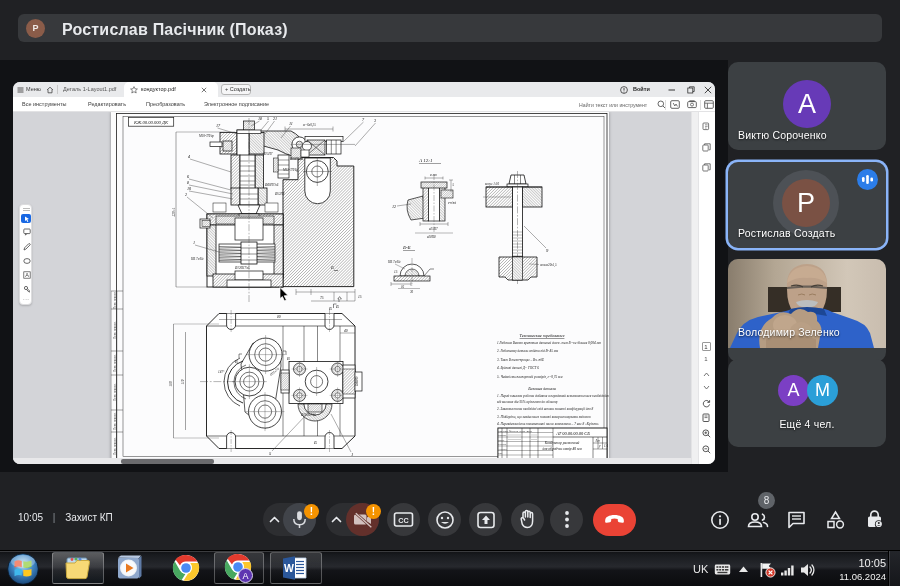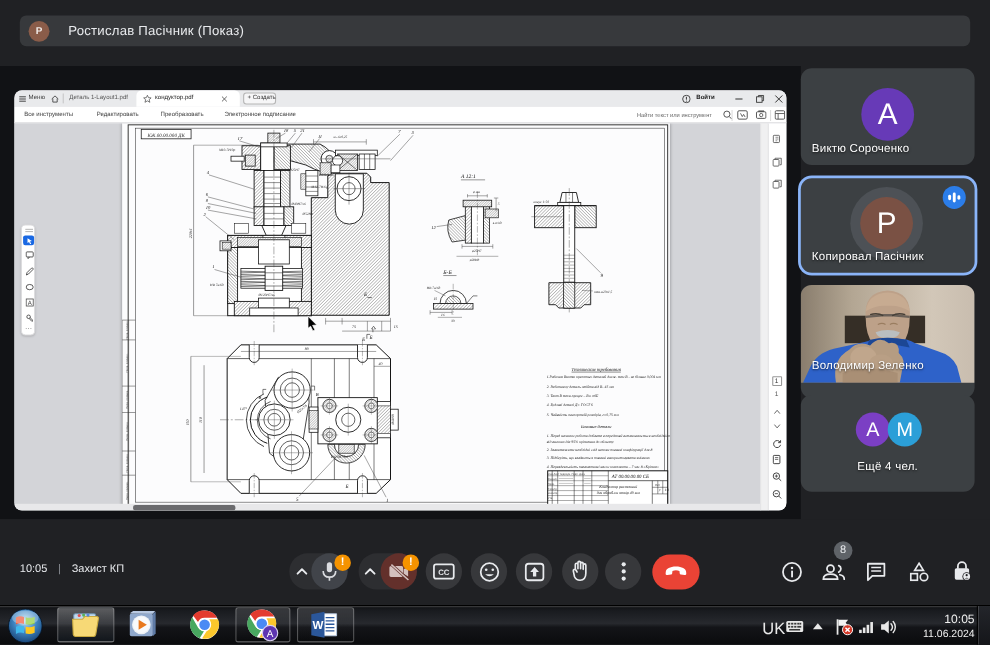--- a/index.html
+++ b/index.html
@@ -1,20 +1,20 @@
 <!DOCTYPE html>
 <html><head><meta charset="utf-8"><style>
 *{margin:0;padding:0;box-sizing:border-box}
 html,body{width:900px;height:586px;overflow:hidden;background:#202124;font-family:"Liberation Sans",sans-serif}
 #stage{position:absolute;top:0;left:0;width:900px;height:586px;background:#202124}
 .abs{position:absolute}
 
 #banner{position:absolute;left:18px;top:14px;width:864px;height:28px;background:#37393c;border-radius:6px}
 #banner .av{position:absolute;left:8px;top:4.5px;width:19px;height:19px;border-radius:50%;background:#8a5c49;color:#efe9e6;font-size:9px;font-weight:bold;text-align:center;line-height:19px}
-#banner .nm{position:absolute;left:44px;top:7px;color:#e8eaed;font-size:12px;font-weight:400;letter-spacing:.2px}
+#banner .nm{position:absolute;left:44px;top:7px;color:#e8eaed;font-size:16px;font-weight:700;letter-spacing:.2px}
 
 #share{position:absolute;left:0;top:60px;width:728px;height:412px;background:#111215}
 #win{position:absolute;left:13px;top:82px;width:702px;height:382px;background:#d3d4d8;border-radius:7px;overflow:hidden}
 #tabbar{position:absolute;left:0;top:0;width:702px;height:15px;background:#e9eaec;font-size:5.5px;color:#3a3a3a}
 #toolbar{position:absolute;left:0;top:15px;width:702px;height:15px;background:#ffffff;border-bottom:1px solid #e2e2e4;font-size:5.5px;color:#3c3c3c}
 #canvas{position:absolute;left:0;top:30px;width:685px;height:352px;background:#d3d4d8}
 #page{position:absolute;left:98px;top:30px;width:498px;height:350px;background:#fcfcfd;box-shadow:0 0 3px rgba(0,0,0,.35)}
 #rrail{position:absolute;left:685px;top:30px;width:17px;height:352px;background:#fff;border-left:1px solid #e4e4e6}
 #lrail{position:absolute;left:5.5px;top:122px;width:13px;height:101px;background:#fff;border:0.5px solid #dcdcde;border-radius:4px;box-shadow:0 1px 2px rgba(0,0,0,.18)}
 
@@ -565,21 +565,21 @@
     <div style="position:absolute;left:45px;top:8px;width:66px;height:66px;border-radius:50%;background:#4d5156"></div>
     <div style="position:absolute;left:54px;top:17px;width:48px;height:48px;border-radius:50%;background:#7a5144;color:#fff;font-size:27px;text-align:center;line-height:48px">P</div>
     <div style="position:absolute;left:129px;top:7px;width:21px;height:21px;border-radius:50%;background:#2b7de9"></div>
     <svg class="abs" style="left:133px;top:11px" width="13" height="13" viewBox="0 0 13 13">
         <g fill="#fff">
           <rect x="1" y="4" width="2.6" height="5" rx="1.3"></rect>
           <rect x="5.2" y="2" width="2.6" height="9" rx="1.3"></rect>
           <rect x="9.4" y="4.5" width="2.6" height="4" rx="1.3"></rect>
         </g>
       </svg>
-    <div class="nm" style="top:65px">Копировал Пасічник</div>
+    <div class="nm" style="top:65px">Ростислав Создать</div>
   </div>
   <div class="tile" id="t3" style="top:259px;height:103px">
     <svg width="158" height="89" viewBox="0 0 158 89">
       <defs>
         <linearGradient id="wg" x1="0" y1="0" x2="1" y2="0">
           <stop offset="0" stop-color="#877b6b"></stop>
             <stop offset="0.3" stop-color="#b3a693"></stop>
             <stop offset="0.75" stop-color="#d2c7b8"></stop>
             <stop offset="1" stop-color="#c8bcae"></stop>
         </linearGradient>
@@ -789,21 +789,21 @@
           <line x1="14" y1="6.5" x2="22" y2="6.5"></line>
           <line x1="14" y1="9.5" x2="22" y2="9.5"></line>
           <line x1="14" y1="12.5" x2="22" y2="12.5"></line>
           <line x1="14" y1="15.5" x2="22" y2="15.5"></line>
           <line x1="14" y1="18.5" x2="22" y2="18.5"></line>
         </g>
       <path d="M1 3.5 L13 1.2 V24.8 L1 22.5 Z" fill="#2b579a"></path>
       <text x="7" y="17" font-family="Liberation Sans" font-size="10.5" font-weight="bold" fill="#fff" text-anchor="middle">W</text>
     </svg>
 
-    <div class="abs" style="left:693px;top:563px;color:#e8e8e8;font-size:15px">UK</div>
+    <div class="abs" style="left:693px;top:563px;color:#e8e8e8;font-size:11px">UK</div>
     <svg class="abs" style="left:714px;top:563px" width="17" height="13" viewBox="0 0 17 13">
       <rect x="0.8" y="1.5" width="15.4" height="10" rx="1.4" fill="#e8e8e8"></rect>
       <g fill="#3a3a3a">
           <rect x="2.4" y="3.2" width="2" height="1.6"></rect>
           <rect x="5.2" y="3.2" width="2" height="1.6"></rect>
           <rect x="8" y="3.2" width="2" height="1.6"></rect>
           <rect x="10.8" y="3.2" width="2" height="1.6"></rect>
           <rect x="13" y="3.2" width="1.4" height="1.6"></rect>
           <rect x="2.4" y="6" width="2" height="1.6"></rect>
           <rect x="5.2" y="6" width="2" height="1.6"></rect>

